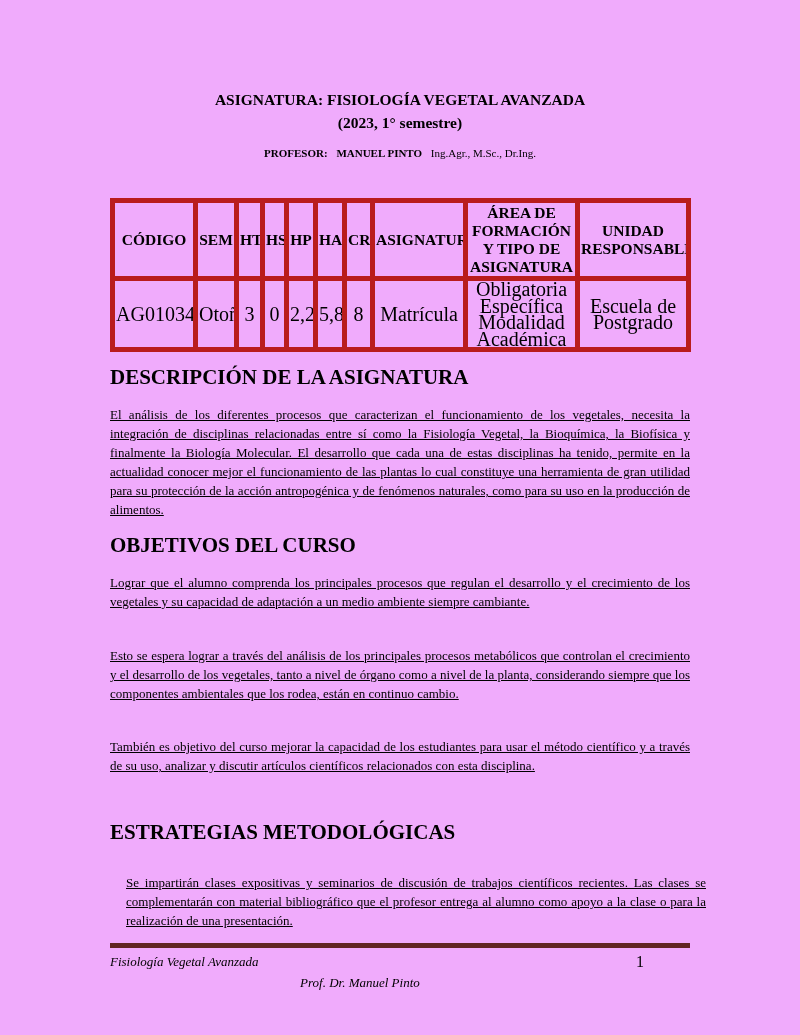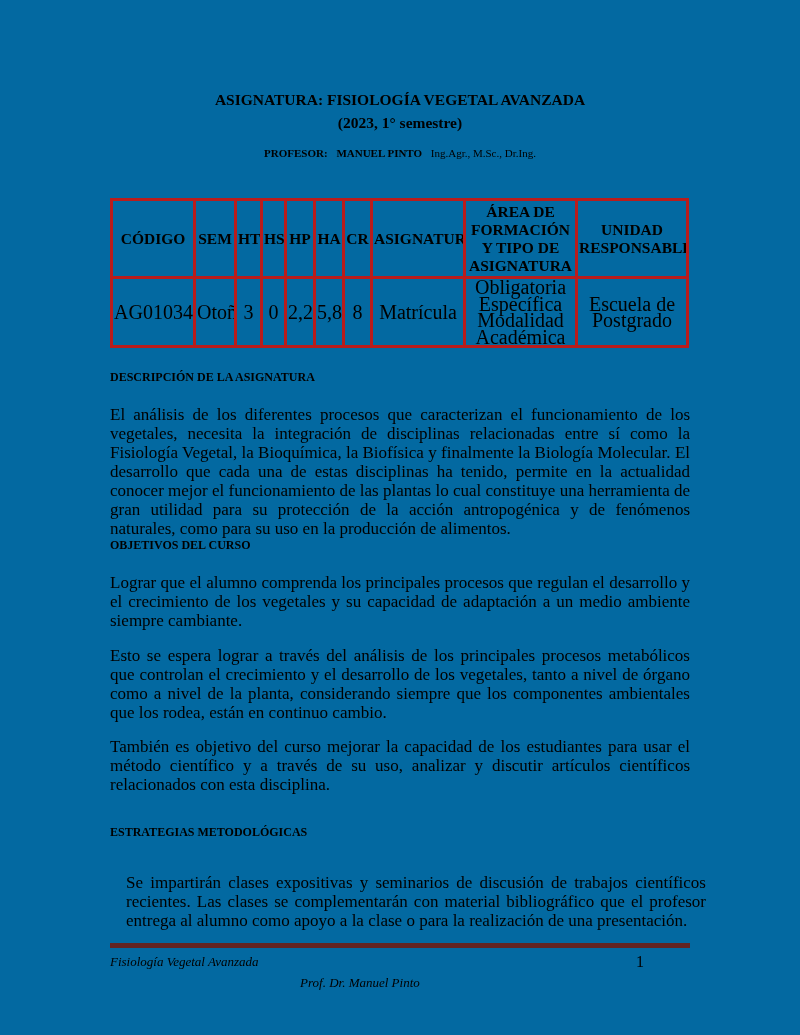--- a/index.html
+++ b/index.html
@@ -4,21 +4,21 @@
 <style>
   html, body {
     margin: 0;
     padding: 0;
     background: #ffffff;
   }
   .page {
     position: relative;
     width: 800px;
     height: 1035px;
-    background: #0369a1;
+    background: #f0abfc;
     font-family: "Liberation Serif", "DejaVu Serif", serif;
     color: #000000;
     overflow: hidden;
   }
   .abs { position: absolute; }
   .content-w { left: 110px; width: 580px; }
 
   .title-block {
     top: 88px;
     text-align: center;
@@ -38,49 +38,50 @@
   table.course {
     position: absolute;
     top: 198px;
     left: 110px;
     width: 578px;
     border-collapse: collapse;
     table-layout: fixed;
     border: 2px solid #000;
   }
   table.course th, table.course td {
-    border: 3px solid #b91c1c;
+    border: 5px solid #b91c1c;
     text-align: center;
     vertical-align: middle;
     padding: 0 1px;
     overflow: hidden;
   }
   table.course th {
     font-size: 15.5px;
     font-weight: bold;
     line-height: 18px;
   }
   table.course td {
     font-size: 20px;
     font-weight: normal;
     line-height: 16.5px;
   }
   tr.header-row { height: 78px; }
   tr.data-row   { height: 66px; }
 
   .sec-heading {
     font-weight: bold;
-    font-size: 12px;
+    font-size: 21px;
     line-height: 20px;
     white-space: nowrap;
   }
   .para {
-    font-size: 17px;
+    font-size: 13px;
     line-height: 19px;
     text-align: justify;
+    text-decoration: underline;
   }
 
   .footer-rule {
     top: 943px;
     height: 5px;
     background: #622423;
   }
   .footer-text {
     top: 952px;
     font-size: 13px;

